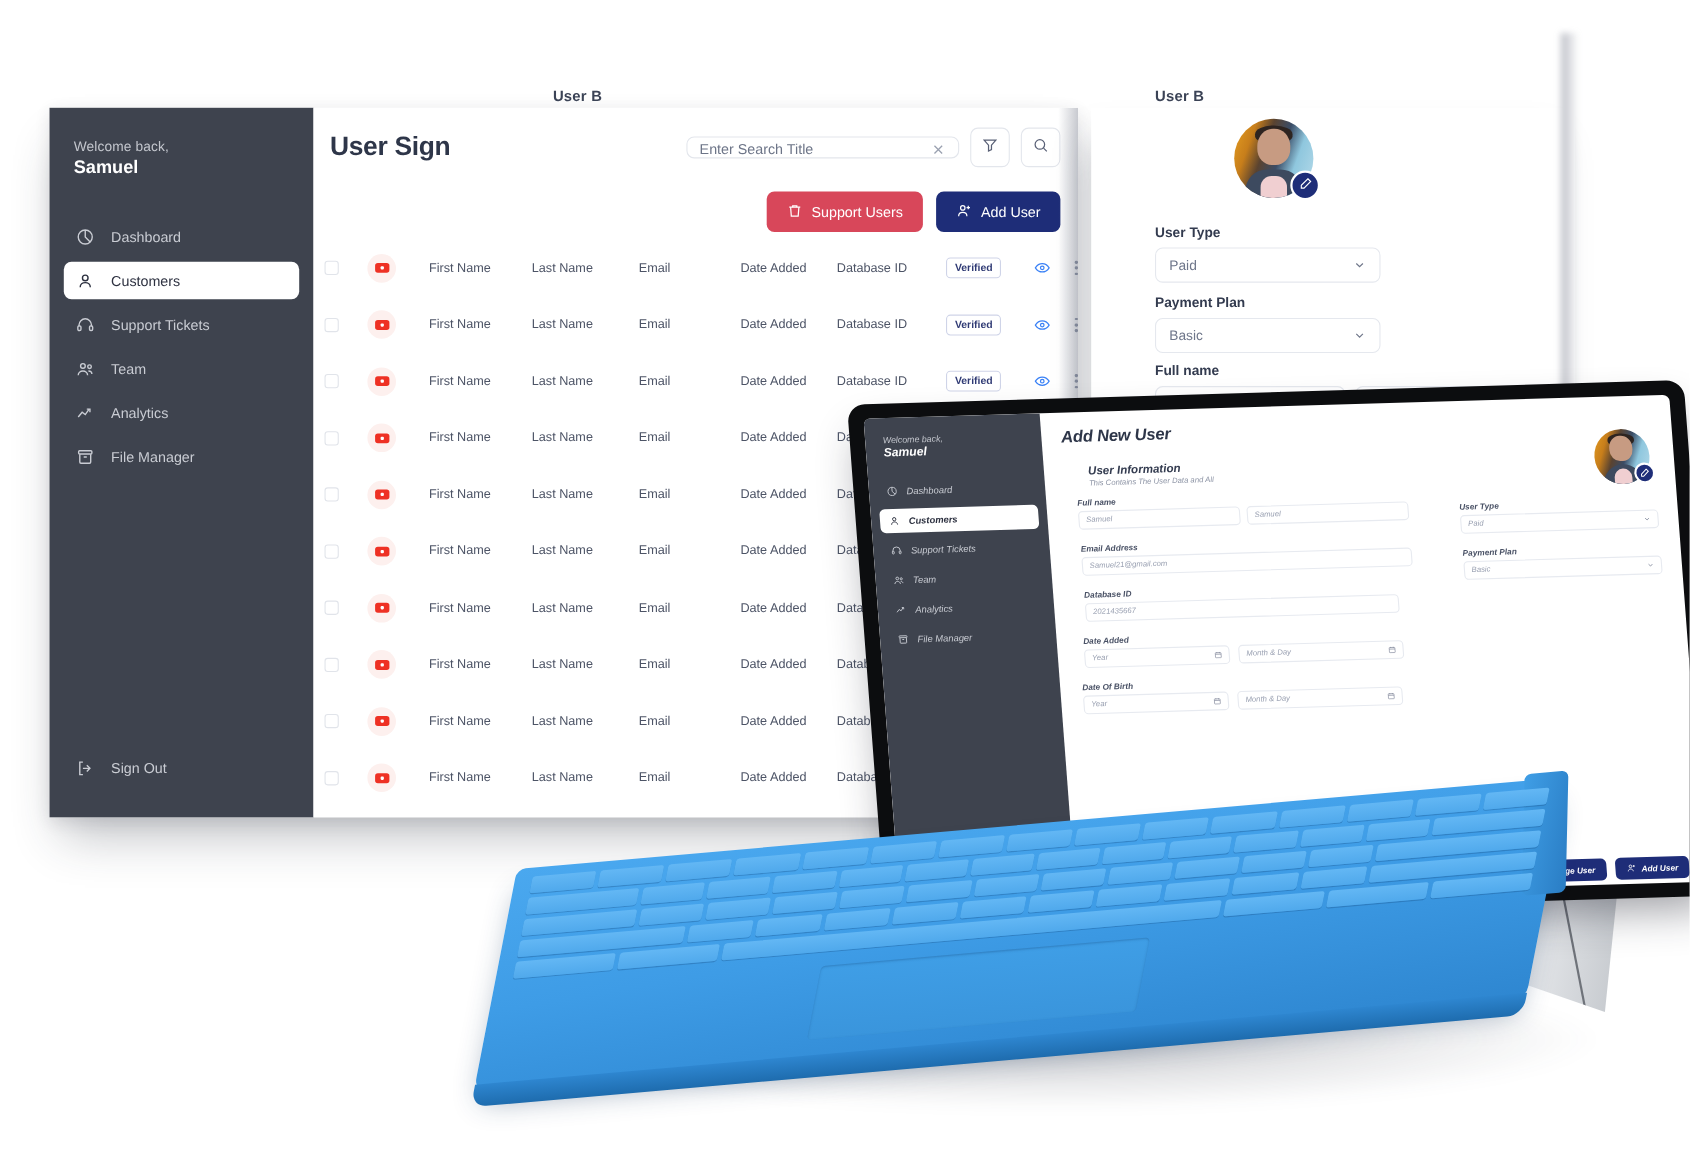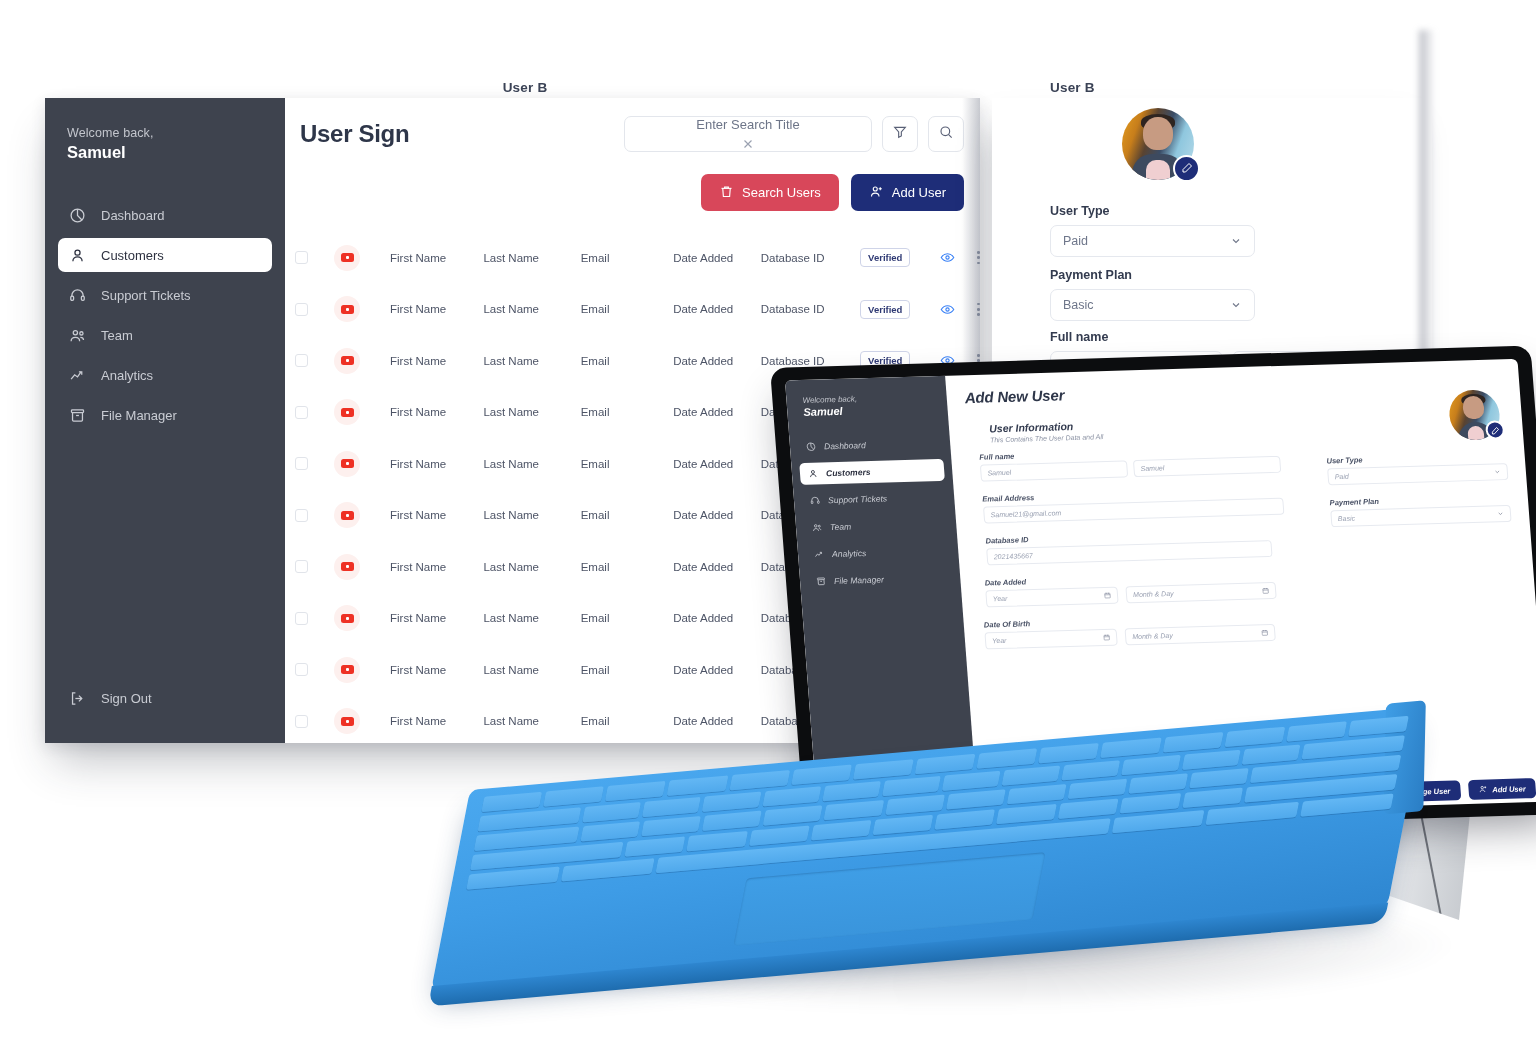--- a/index.html
+++ b/index.html
@@ -51,42 +51,42 @@
     position: absolute; left: 285px; top: 80px; width: 480px;
     text-align: center; font-size: 13.5px; font-weight: bold; color: #3b4356;
     letter-spacing: .2px;
   }
   .page-title {
     position: absolute; left: 15px; top: 22px;
     font-size: 24px; font-weight: bold; color: #2e3649; letter-spacing: -.3px;
   }
   .search-row { position: absolute; right: 16px; top: 18px; display: flex; gap: 10px; align-items: center; }
   .search-box {
-    width: 248px; height: 36px; border: 1px solid #e3e6ec; border-radius: 7px;
-    display: flex; align-items: center; padding: 0 11px; background: #fff; flex-direction: column;
+    width: 248px; height: 20px; border: 1px solid #e3e6ec; border-radius: 7px;
+    display: flex; align-items: flex-end; padding: 0 11px; background: #fff;
   }
   .search-box .ph { flex: 1; font-size: 13px; color: #6d7588; }
   .x-ico { width: 14px; height: 14px; color: #9aa1b0; }
   .sq-btn {
     width: 36px; height: 36px; border: 1px solid #e3e6ec; border-radius: 7px;
     display: flex; align-items: center; justify-content: center; background: #fff; color: #596076;
   }
   .sq-btn svg { width: 16px; height: 16px; }
 
   .action-row { position: absolute; right: 16px; top: 76px; display: flex; gap: 12px; }
   .btn {
     display: flex; align-items: center; gap: 8px; height: 37px;
     padding: 0 18px; border-radius: 7px; font-size: 13px; color: #fff; font-weight: 500;
   }
   .btn svg { width: 15px; height: 15px; }
   .btn-del { background: #d8475a; }
   .btn-add { background: #1e2d78; }
 
   
-  .table { position: absolute; left: 0; top: 134px; width: 695px; }
+  .table { position: absolute; left: 0; top: 120px; width: 695px; }
   .trow { display: flex; align-items: center; height: 51.5px; padding: 0 0 0 10px; }
   .cb { width: 13px; height: 13px; border: 1.6px solid #e1e4ea; border-radius: 3px; flex: 0 0 13px; }
   .badge-red {
     width: 26px; height: 26px; border-radius: 50%; background: #fdf0ee;
     display: flex; align-items: center; justify-content: center; flex: 0 0 26px; margin-left: 26px;
   }
   .badge-red i { display: block; width: 13px; height: 9px; background: #ee3124; border-radius: 2.5px; position: relative; }
   .badge-red i::after { content:""; position:absolute; left:5px; top:3px; width:3px; height:3px; background:#fff; border-radius:1px; }
   .cell { font-size: 11.5px; color: #4d5466; }
   .c-first { width: 96px; margin-left: 30px; }
@@ -382,21 +382,21 @@
       </div>
     </div>
 
     <div class="action-row">
       <div class="btn btn-del">
         <span><svg viewBox="0 0 24 24" fill="none" stroke="currentColor" stroke-width="1.8">
               <path d="M4 7h16"></path>
               <path d="M9 7V5h6v2"></path>
               <path d="M6 7l1 13h10l1-13"></path>
             </svg></span>
-        <span>Search Users</span>
+        <span>Support Users</span>
       </div>
       <div class="btn btn-add">
         <span><svg viewBox="0 0 24 24" fill="none" stroke="currentColor" stroke-width="1.8">
               <circle cx="10" cy="8" r="3.2"></circle>
               <path d="M4 20c0-3.3 2.7-5.5 6-5.5s6 2.2 6 5.5"></path>
               <path d="M18 5v5M20.5 7.5h-5"></path>
             </svg></span>
         <span>Add User</span>
       </div>
     </div>

